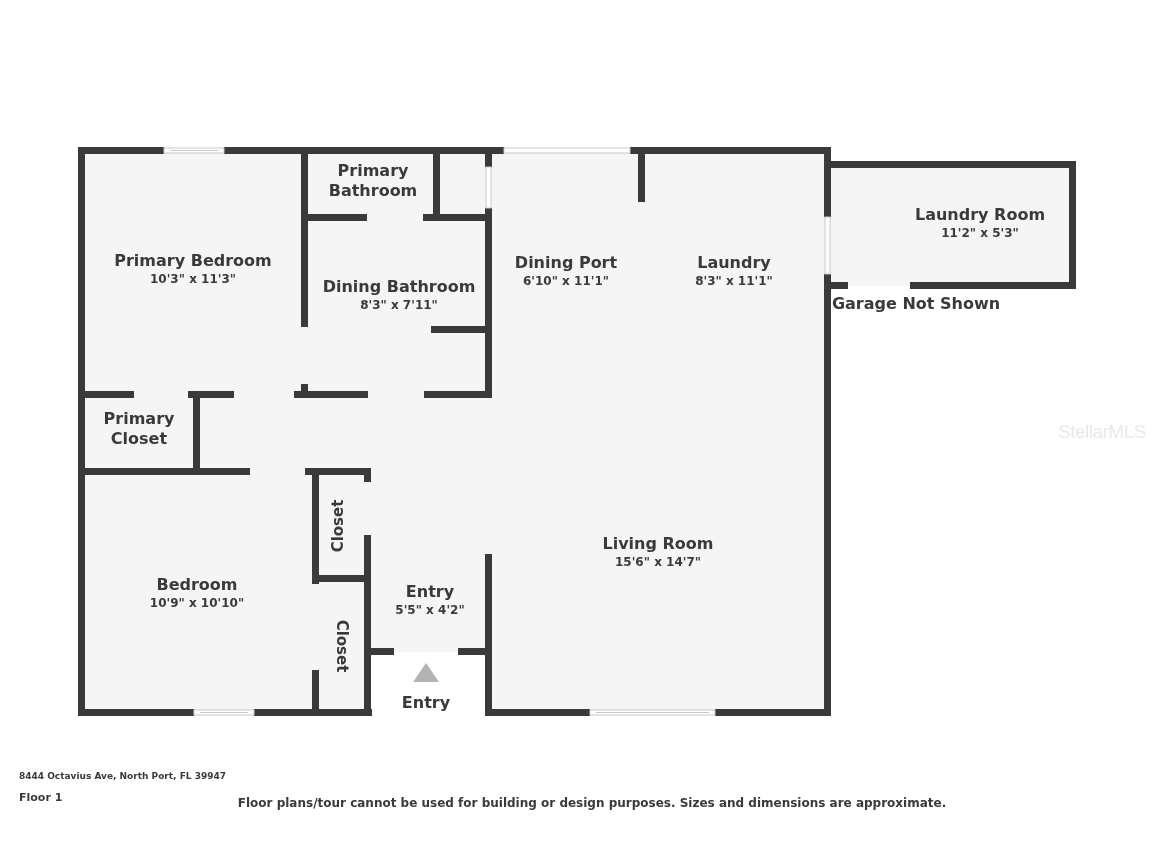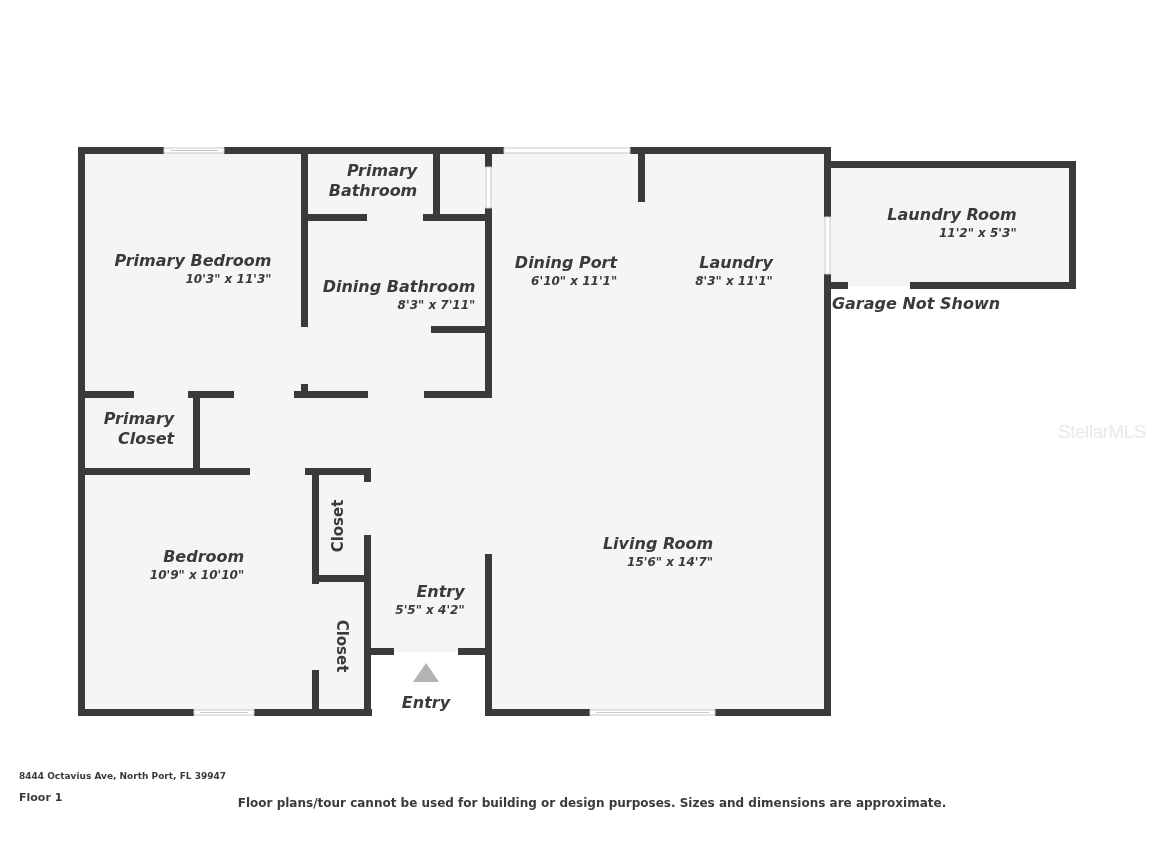--- a/index.html
+++ b/index.html
@@ -1,18 +1,18 @@
 <!DOCTYPE html>
 <html><head>
   <meta charset="utf-8">
   <style>
     html, body { margin: 0; padding: 0; background: #ffffff; }
     body { width: 1152px; height: 864px; position: relative; overflow: hidden; font-family: "DejaVu Sans", sans-serif; }
     #plan { position: absolute; left: 0; top: 0; width: 1152px; height: 864px; }
-    .lbl { position: absolute; color: #3a3a3a; text-align: right; white-space: nowrap; transform: translateX(-50%); font-style: italic; }
+    .lbl { position: absolute; color: #3a3a3a; text-align: center; white-space: nowrap; transform: translateX(-50%); }
     .name { font-weight: bold; font-size: 16px; line-height: 20px; }
     .dim { font-weight: bold; font-size: 12px; line-height: 16px; }
     .vert { position: absolute; color: #3a3a3a; font-weight: bold; font-size: 15px; white-space: nowrap; }
     .footer { position: absolute; color: #3a3a3a; font-weight: bold; }
     .watermark { position: absolute; left: 1058px; top: 421px; font-size: 19px; color: #e9e9e9; letter-spacing: -0.5px; font-family: "Liberation Sans", sans-serif; }
   </style>
 </head>
 <body>
 
 <svg id="plan" viewBox="0 0 1152 864" xmlns="http://www.w3.org/2000/svg">
@@ -111,35 +111,35 @@
 <div class="lbl" style="left:566px; top:253px;">
   <div class="name">Dining Port</div>
   <div class="dim">6'10" x 11'1"</div>
 </div>
 
 <div class="lbl" style="left:734px; top:253px;">
   <div class="name">Laundry</div>
   <div class="dim">8'3" x 11'1"</div>
 </div>
 
-<div class="lbl" style="left:952px; top:205px;">
+<div class="lbl" style="left:980px; top:205px;">
   <div class="name">Laundry Room</div>
   <div class="dim">11'2" x 5'3"</div>
 </div>
 
 <div class="lbl" style="left:916px; top:294px;">
   <div class="name">Garage Not Shown</div>
 </div>
 
 <div class="lbl" style="left:139px; top:409px;">
   <div class="name">Primary</div>
   <div class="name">Closet</div>
 </div>
 
-<div class="lbl" style="left:197px; top:547px;">
+<div class="lbl" style="left:197px; top:575px;">
   <div class="name">Bedroom</div>
   <div class="dim">10'9" x 10'10"</div>
 </div>
 
 <div class="vert" style="left:338px; top:526px; transform: translate(-50%,-50%) rotate(-90deg);">Closet</div>
 <div class="vert" style="left:342px; top:646px; transform: translate(-50%,-50%) rotate(90deg);">Closet</div>
 
 <div class="lbl" style="left:430px; top:582px;">
   <div class="name">Entry</div>
   <div class="dim">5'5" x 4'2"</div>

